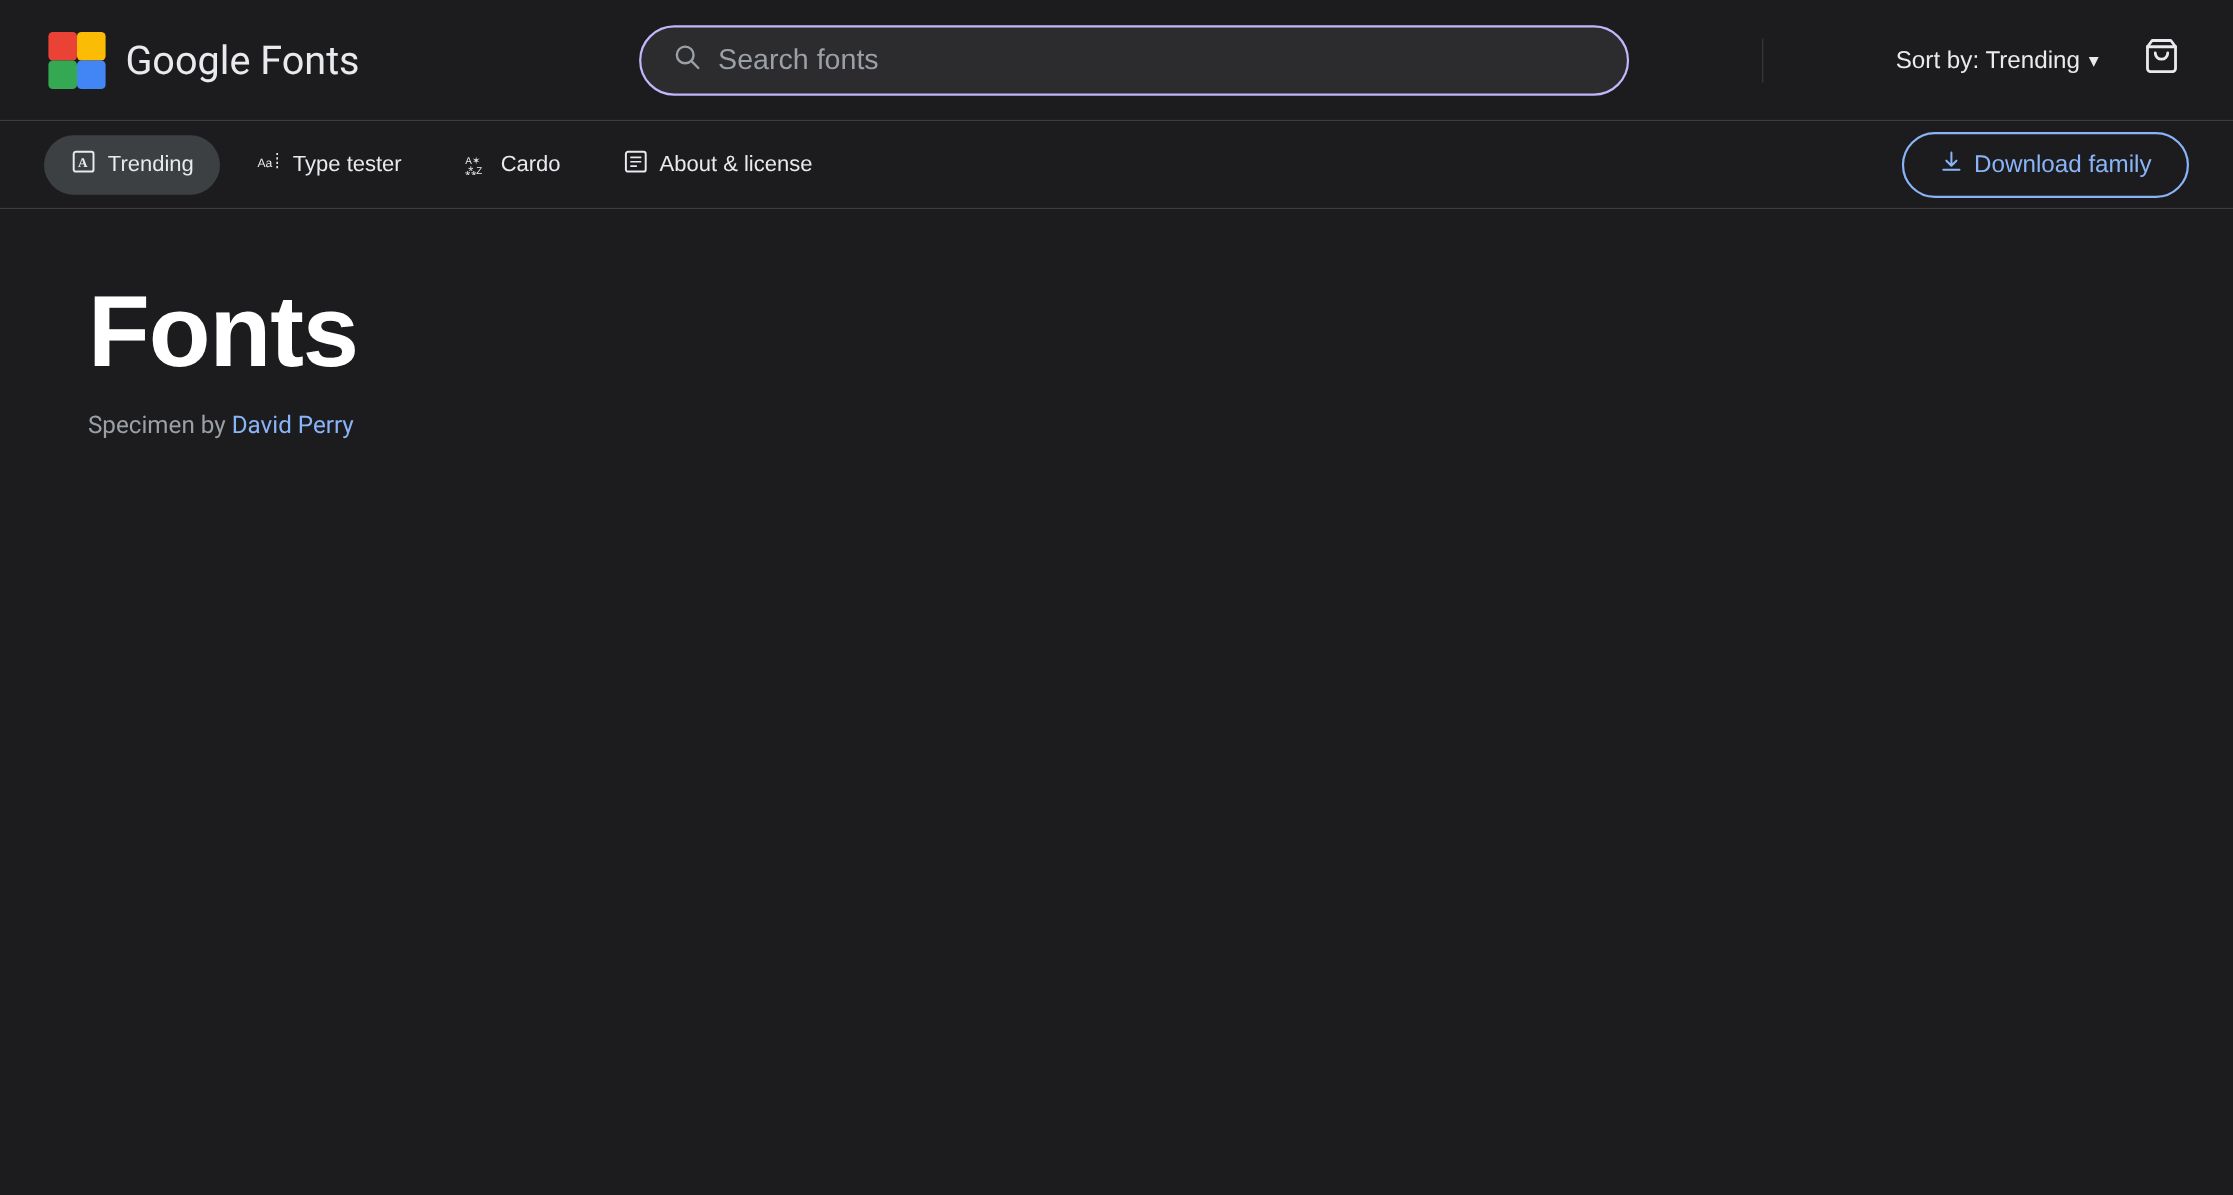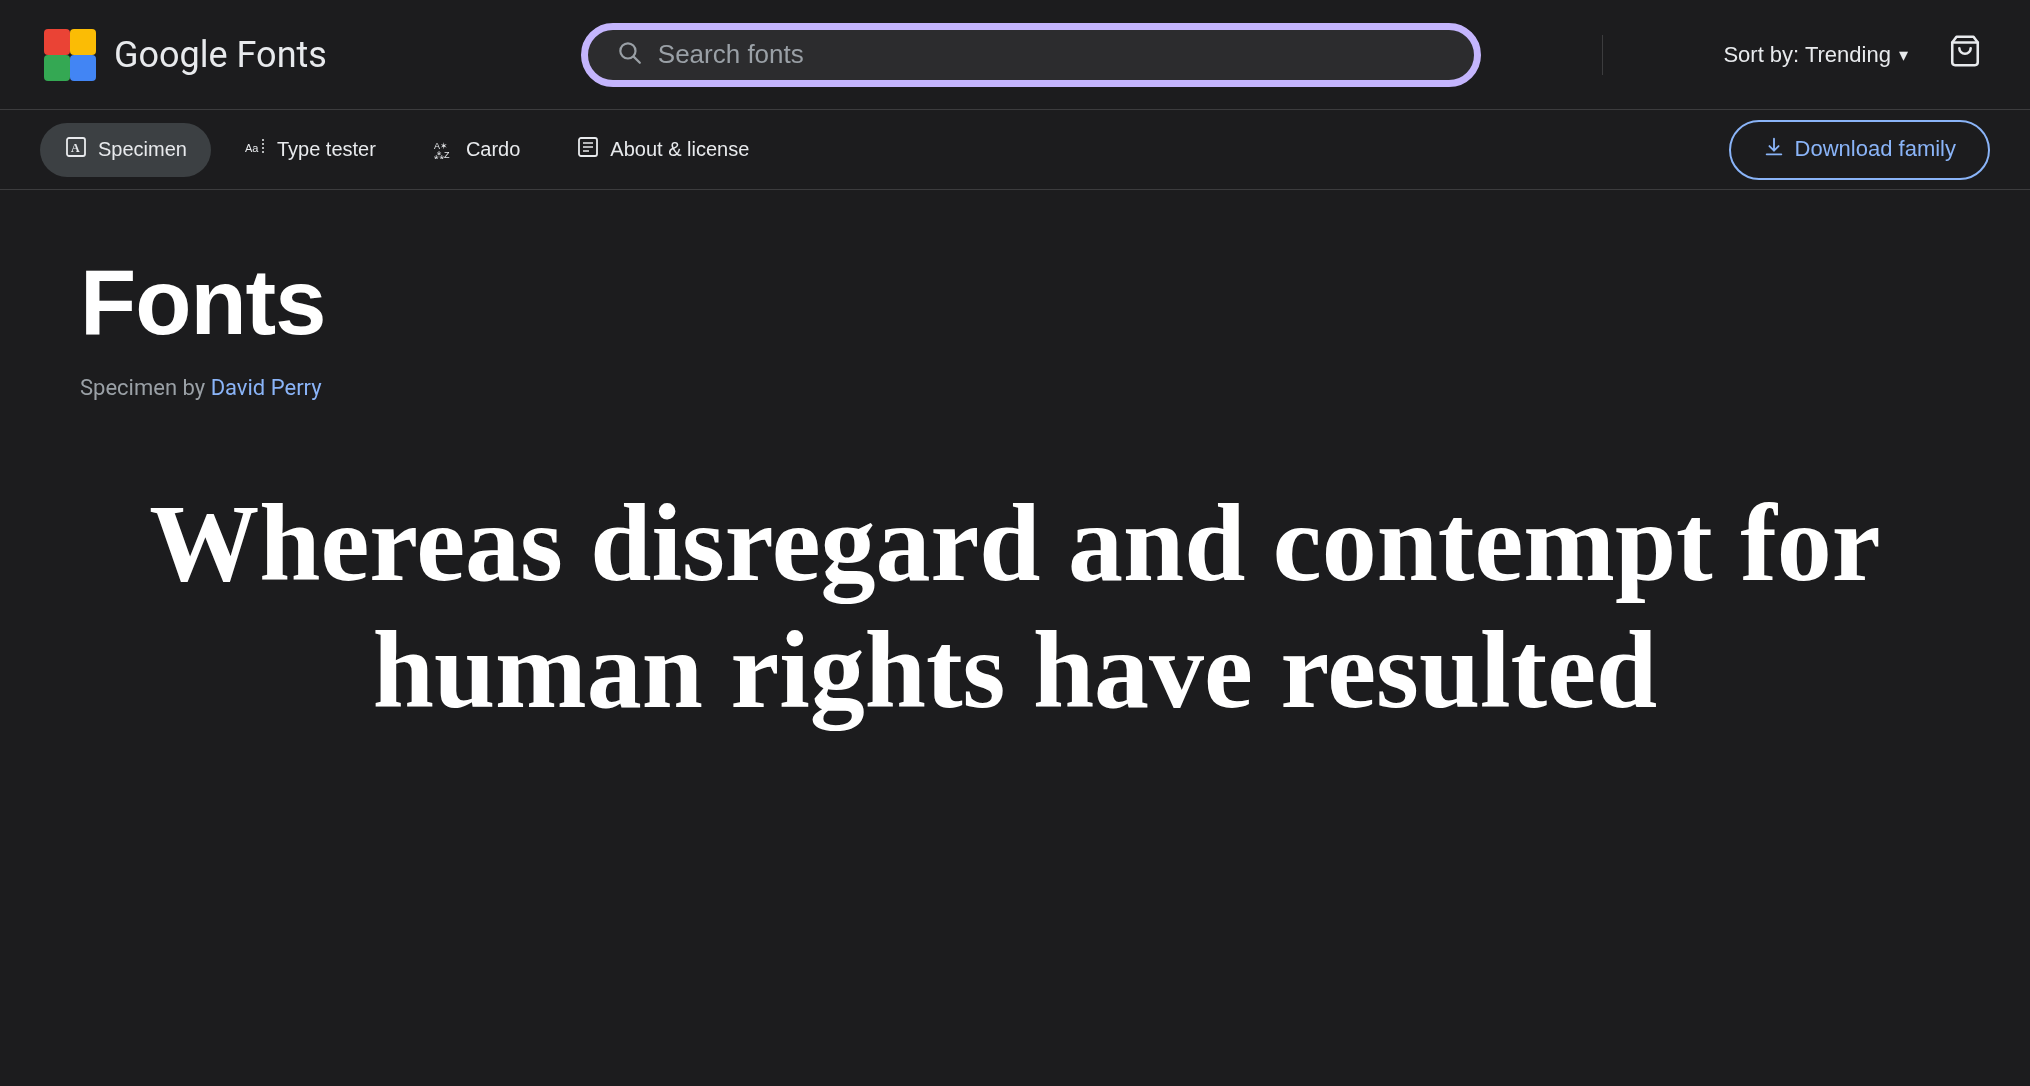--- a/index.html
+++ b/index.html
@@ -53,21 +53,21 @@
     .search-bar {
       flex: 1;
       display: flex;
       align-items: center;
       background-color: #2c2c2e;
       border-radius: 50px;
       padding: 0 28px;
       height: 64px;
       gap: 16px;
       max-width: 900px;
-      border: 7px solid #c4b5fd;
+      border: 2px solid #c4b5fd;
     }
 
     .search-icon-wrap {
       color: #9aa0a6;
       font-size: 26px;
       flex-shrink: 0;
     }
 
     .search-input {
       background: transparent;
@@ -260,21 +260,21 @@
 <nav class="tab-bar">
   <div class="tab-items">
 
     <button class="tab-item active">
       <span class="tab-icon">
         <svg width="24" height="24" viewBox="0 0 24 24" fill="none" xmlns="http://www.w3.org/2000/svg">
           <rect x="3" y="3" width="18" height="18" rx="2" stroke="#e8eaed" stroke-width="1.8"></rect>
           <text x="7" y="17" font-size="12" fill="#e8eaed" font-family="serif" font-weight="bold">A</text>
         </svg>
       </span>
-      <span>Specimen</span>
+      <span>Trending</span>
     </button>
 
     <button class="tab-item">
       <span class="tab-icon">
         <svg width="24" height="24" viewBox="0 0 24 24" fill="none" xmlns="http://www.w3.org/2000/svg">
           <text x="2" y="17" font-size="11" fill="#e8eaed" font-family="sans-serif">Aa</text>
           <line x1="20" y1="4" x2="20" y2="20" stroke="#e8eaed" stroke-width="1.5" stroke-dasharray="2,2"></line>
         </svg>
       </span>
       <span>Type tester</span>
@@ -313,14 +313,13 @@
     <span>Download family</span>
   </button>
 </nav>
 
 <main class="main-content">
   <h1 class="font-name">Fonts</h1>
   <p class="designer-line">
     <span>Specimen by </span><a href="#" class="designer-link">David Perry</a>
   </p>
 
-  <div class="specimen-text">Whereas disregard and contempt for human rights have resulted</div>
 </main>
 
 </body></html>

